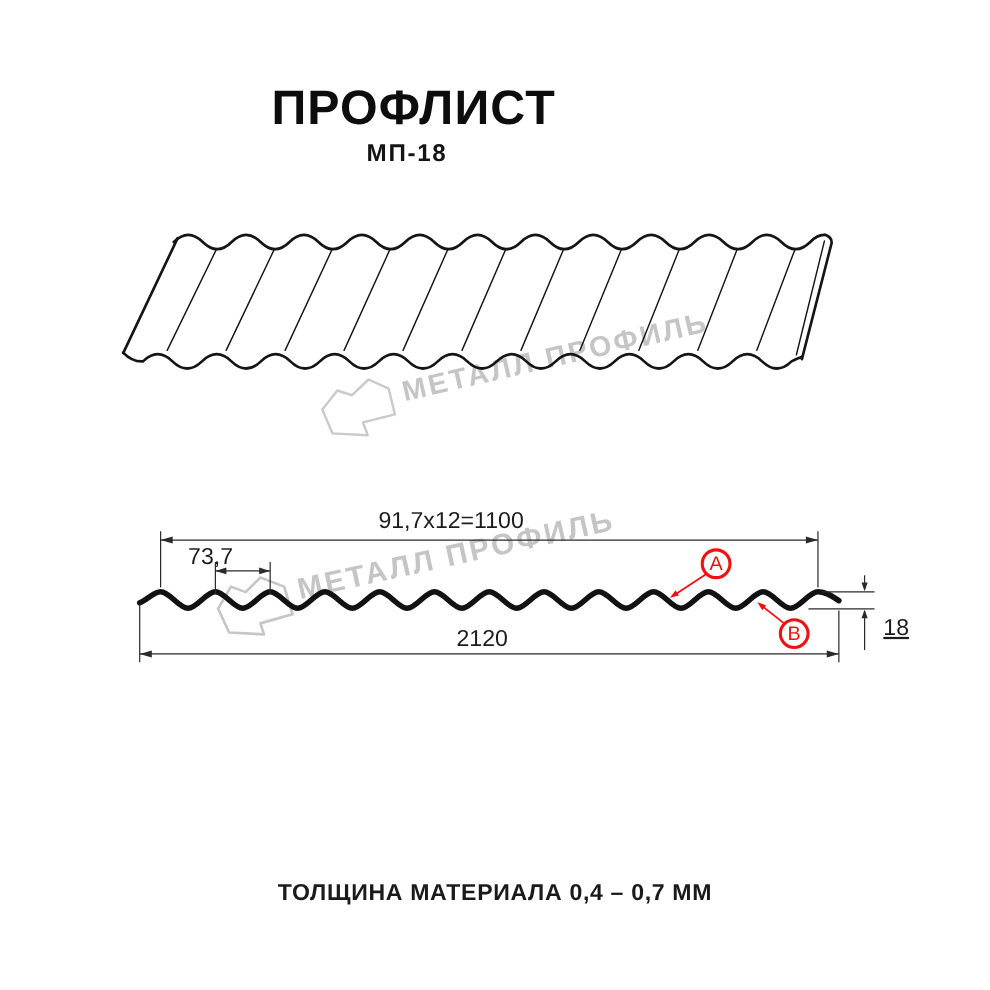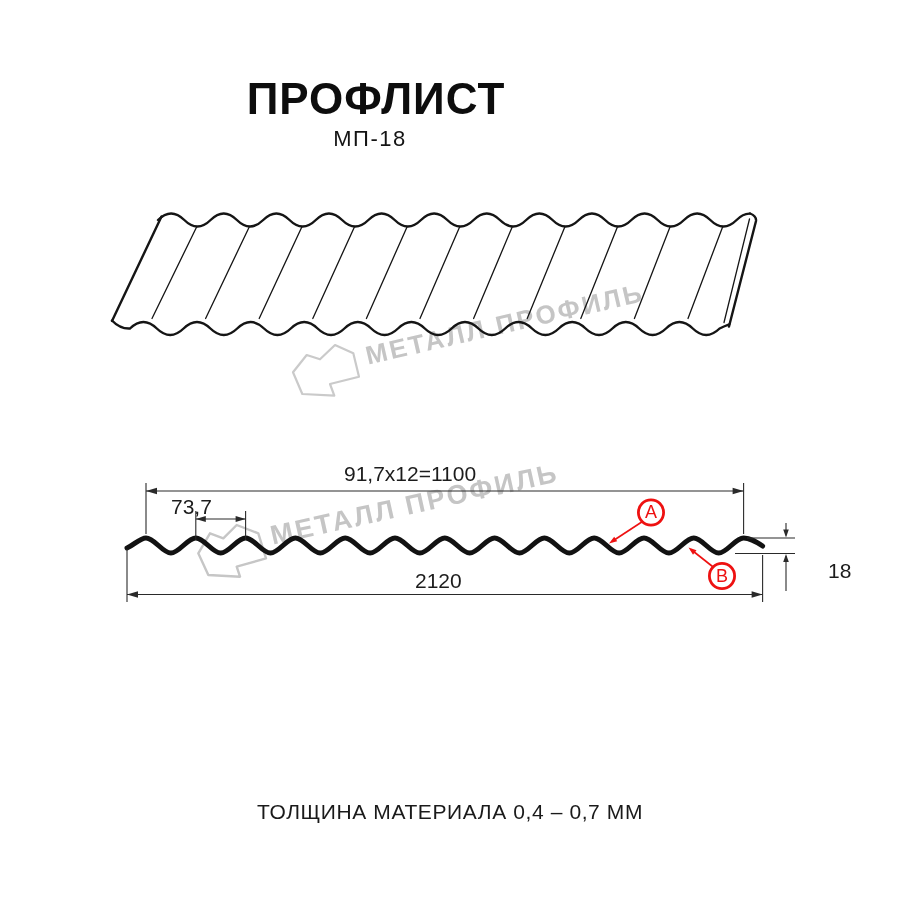--- a/index.html
+++ b/index.html
@@ -7,45 +7,45 @@
     width:900px;height:900px;position:relative;background:#ffffff;
     font-family:"Liberation Sans",sans-serif;overflow:hidden;
   }
   .abs{position:absolute;}
   .page-title{
     top:74px;left:0;width:752px;text-align:center;
     font-size:44px;font-weight:700;color:#0d0d0d;letter-spacing:1px;
   }
   .product-code{
     top:126px;left:0;width:740px;text-align:center;
-    font-size:22px;font-weight:400;color:#141414;letter-spacing:1.5px;
+    font-size:22px;font-weight:700;color:#141414;letter-spacing:1.5px;
   }
   .wm-text{
     font-size:26px;font-weight:700;color:#c5c5c5;letter-spacing:2.5px;
     white-space:nowrap;transform-origin:0 50%;
   }
   #wm1{left:366px;top:341px;transform:rotate(-13deg);}
   #wm2{left:271px;top:521px;transform:rotate(-12.5deg);font-size:27px;}
   svg.layer{left:0;top:0;pointer-events:none;}
   .dim-label{
     font-size:21px;color:#1c1c1c;white-space:nowrap;
   }
   #dim-total{left:344px;top:462px;width:200px;}
   #dim-pitch{left:171px;top:495px;width:100px;}
   #dim-width{left:415px;top:569px;width:100px;}
-  #dim-height{left:828px;top:559px;text-align:right;}
+  #dim-height{left:803px;top:559px;text-align:right;text-decoration:underline;}
   .callout-label{
     width:26px;height:26px;line-height:26px;text-align:center;
     font-size:18px;color:#ee1111;
   }
   #label-a{left:638px;top:499px;}
   #label-b{left:709px;top:563px;}
   .thickness-note{
     top:800px;left:0;width:900px;text-align:center;
-    font-size:21px;font-weight:400;color:#1a1a1a;letter-spacing:0.6px;
+    font-size:21px;font-weight:700;color:#1a1a1a;letter-spacing:0.6px;
   }
 </style>
 </head>
 <body>
 
 <svg class="abs" style="left:286px;top:336px;" width="80" height="66" viewBox="0 0 80 66">
   <polygon points="20.7,19 34,23.3 49,9 67.3,17.3 73,40.7 44,48 48.3,59.7 16.3,58 7,36.3" fill="none" stroke="#cacaca" stroke-width="2.2" stroke-linejoin="round"></polygon>
 </svg>
 <div class="abs wm-text" id="wm1">МЕТАЛЛ ПРОФИЛЬ</div>
 

